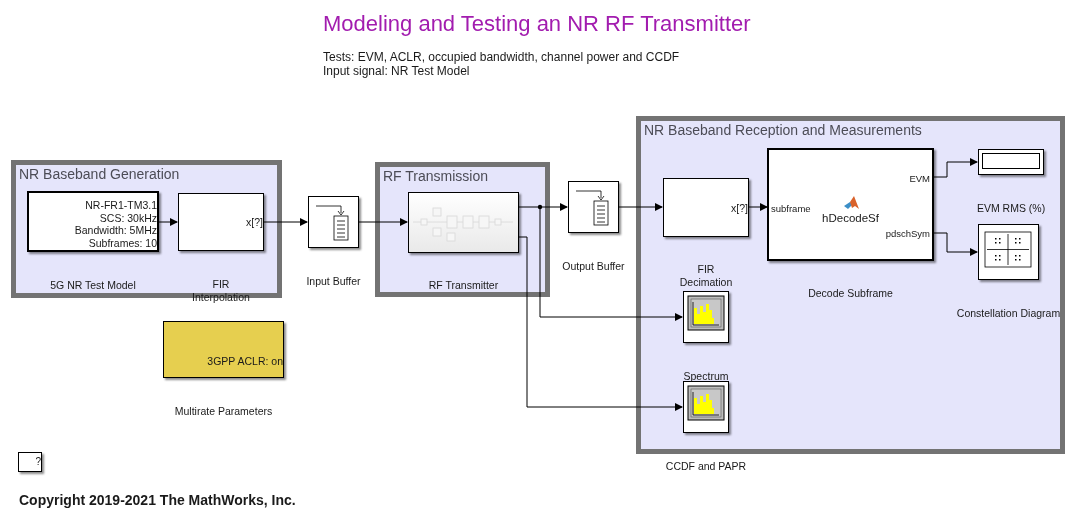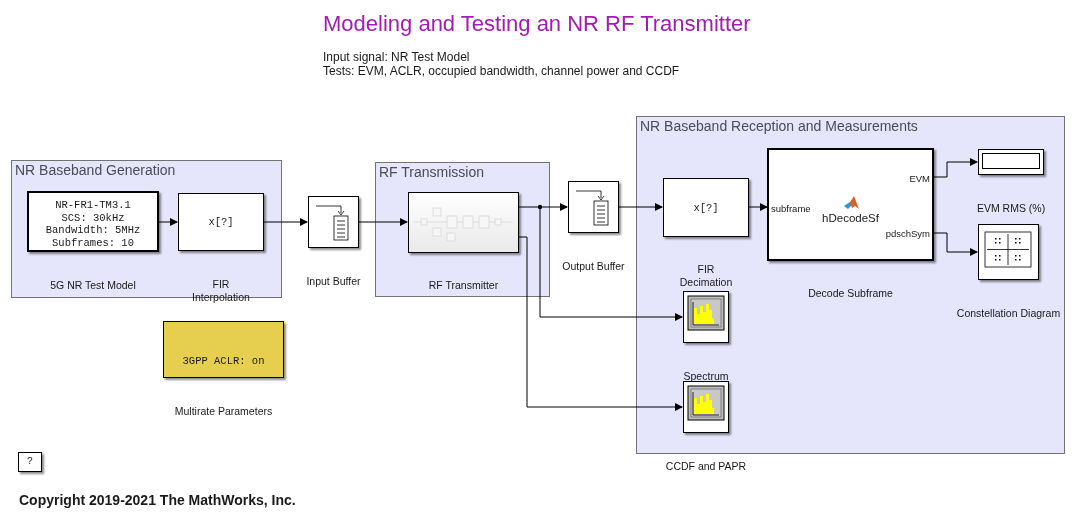--- a/index.html
+++ b/index.html
@@ -1,38 +1,38 @@
 <!DOCTYPE html>
 <html><head>
 <meta charset="utf-8">
 <style>
   html, body { margin:0; padding:0; background:#ffffff; }
   body { width:1075px; height:519px; position:relative; overflow:hidden;
          font-family:"Liberation Sans", sans-serif; color:#1a1a1a; }
   .abs { position:absolute; }
   .title { left:323px; top:11px; font-size:22px; color:#a21caf; white-space:nowrap; }
   .desc { left:323px; top:50px; font-size:12px; line-height:14px; white-space:nowrap; }
-  .area { background:#e5e5fb; border:1px solid #737373; box-sizing:border-box; }
+  .area { background:#e5e5fb; border:5px solid #737373; box-sizing:border-box; }
   .area-title { position:absolute; left:3px; top:1px; font-size:14px; color:#4c4c56; white-space:nowrap; }
   .blk { background:#fff; border:1px solid #000; box-sizing:border-box;
          box-shadow:2px 2px 2px rgba(0,0,0,0.45); }
   .blk.thick { border:2px solid #000; }
   .cap { position:absolute; font-size:10.5px; text-align:center; white-space:nowrap; line-height:13px; color:#1a1a1a;margin-top:24px; }
-  .inner { position:absolute; left:0; right:0; text-align:center; font-size:10.5px; line-height:12.5px;font-family:Liberation Mono, monospace; }
+  .inner { position:absolute; left:0; right:0; text-align:right; font-size:10.5px; line-height:12.5px; }
   svg.wires { position:absolute; left:0; top:0; }
   .port { position:absolute; font-size:9.5px; color:#1a1a1a; white-space:nowrap; }
   .copyright { left:19px; top:492px; font-size:14px; white-space:nowrap;font-weight:bold; }
 </style>
 </head>
 <body>
 
 <div class="abs title">Modeling and Testing an NR RF Transmitter</div>
 <div class="abs desc">
+  <div>Tests: EVM, ACLR, occupied bandwidth, channel power and CCDF</div>
   <div>Input signal: NR Test Model</div>
-  <div>Tests: EVM, ACLR, occupied bandwidth, channel power and CCDF</div>
 </div>
 
 <div class="abs area" style="left:11px;top:160px;width:271px;height:138px;">
   <div class="area-title">NR Baseband Generation</div>
 </div>
 <div class="abs area" style="left:375px;top:162px;width:175px;height:135px;">
   <div class="area-title">RF Transmission</div>
 </div>
 <div class="abs area" style="left:636px;top:116px;width:429px;height:338px;">
   <div class="area-title">NR Baseband Reception and Measurements</div>

